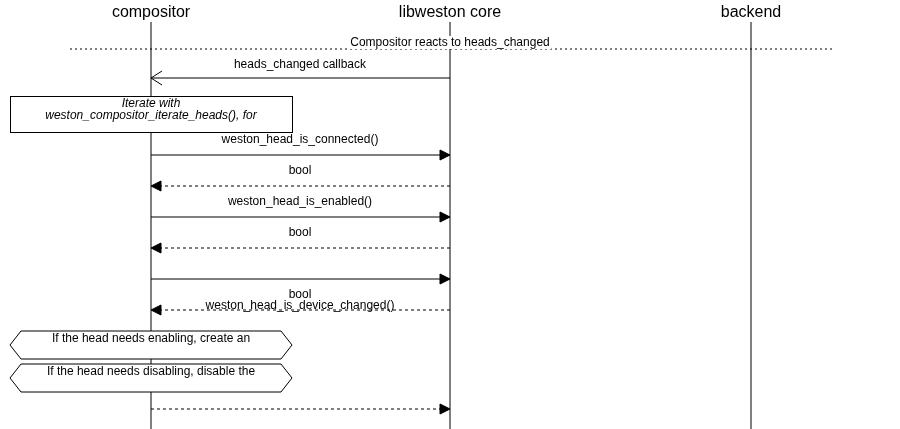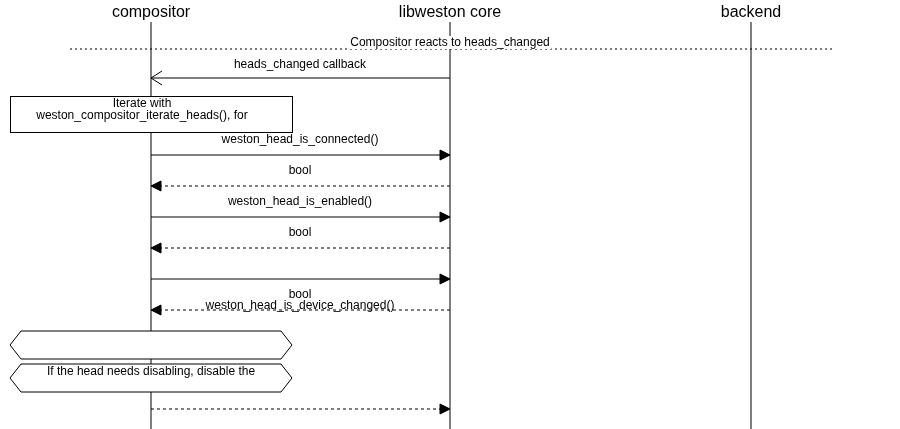--- a/index.html
+++ b/index.html
@@ -111,24 +111,25 @@
       <div class="lifeline-label" style="left: 450px; top: 5px;">libweston core</div>
       <div class="lifeline-label" style="left: 751px; top: 5px;">backend</div>
       <div class="sep-label" style="left: 450px; top: 36px;">Compositor reacts to heads_changed</div>
       <div class="msg-label" style="left: 300px; top: 58px;">heads_changed callback</div>
       <div class="msg-label" style="left: 300px; top: 133px;">weston_head_is_connected()</div>
       <div class="msg-label" style="left: 300px; top: 164px;">bool</div>
       <div class="msg-label" style="left: 300px; top: 195px;">weston_head_is_enabled()</div>
       <div class="msg-label" style="left: 300px; top: 226px;">bool</div>
       <div class="msg-label" style="left: 300px; top: 257px; margin-top: 42px;">weston_head_is_device_changed()</div>
       <div class="msg-label" style="left: 300px; top: 288px;">bool</div>
-      <div class="note-text" style="left: 1px; top: 97px; width: 282px;">
+      <div class="note-text" style="left: 10px; top: 97px; width: 282px; font-style: italic;">
         <div>Iterate with</div>
         <div>weston_compositor_iterate_heads(), for</div>
       </div>
       <div class="note-text" style="left: 10px; top: 332px; width: 282px;">
+        <div>If the head needs enabling, create an</div>
       </div>
       <div class="note-text" style="left: 10px; top: 365px; width: 282px;">
         <div>If the head needs disabling, disable the</div>
       </div>
     </div>
 
 </div>
 
 </body></html>

